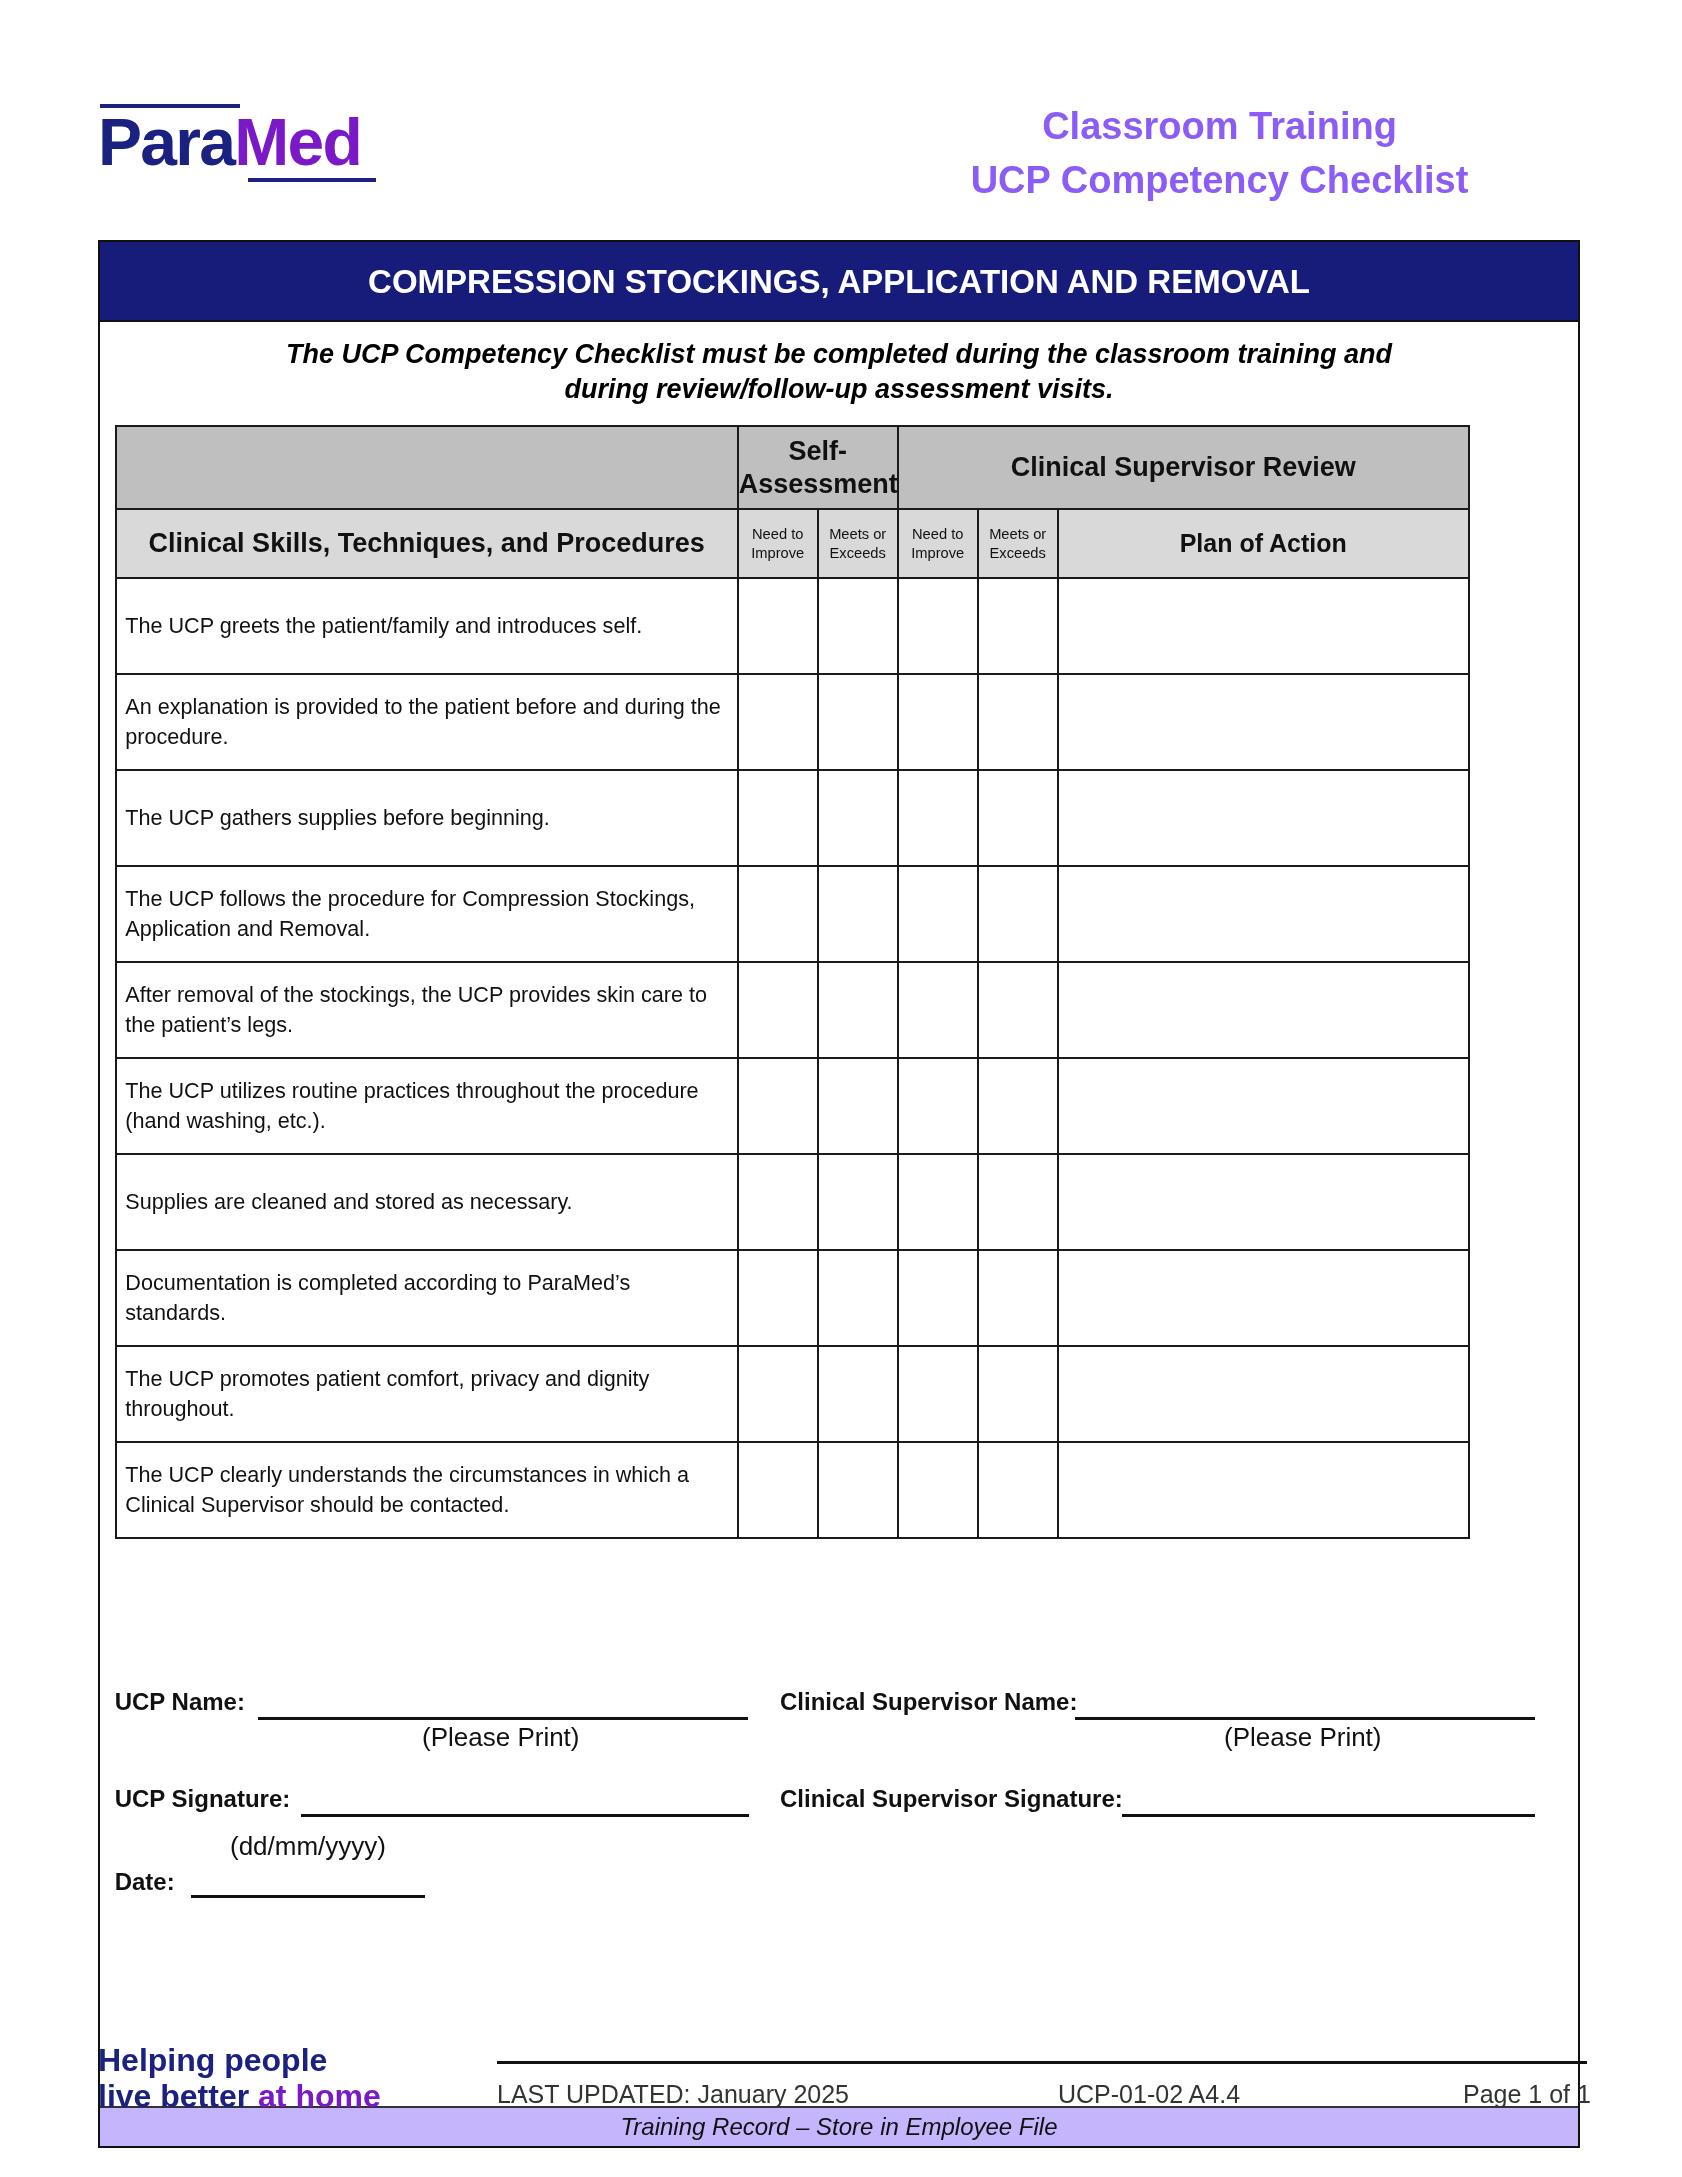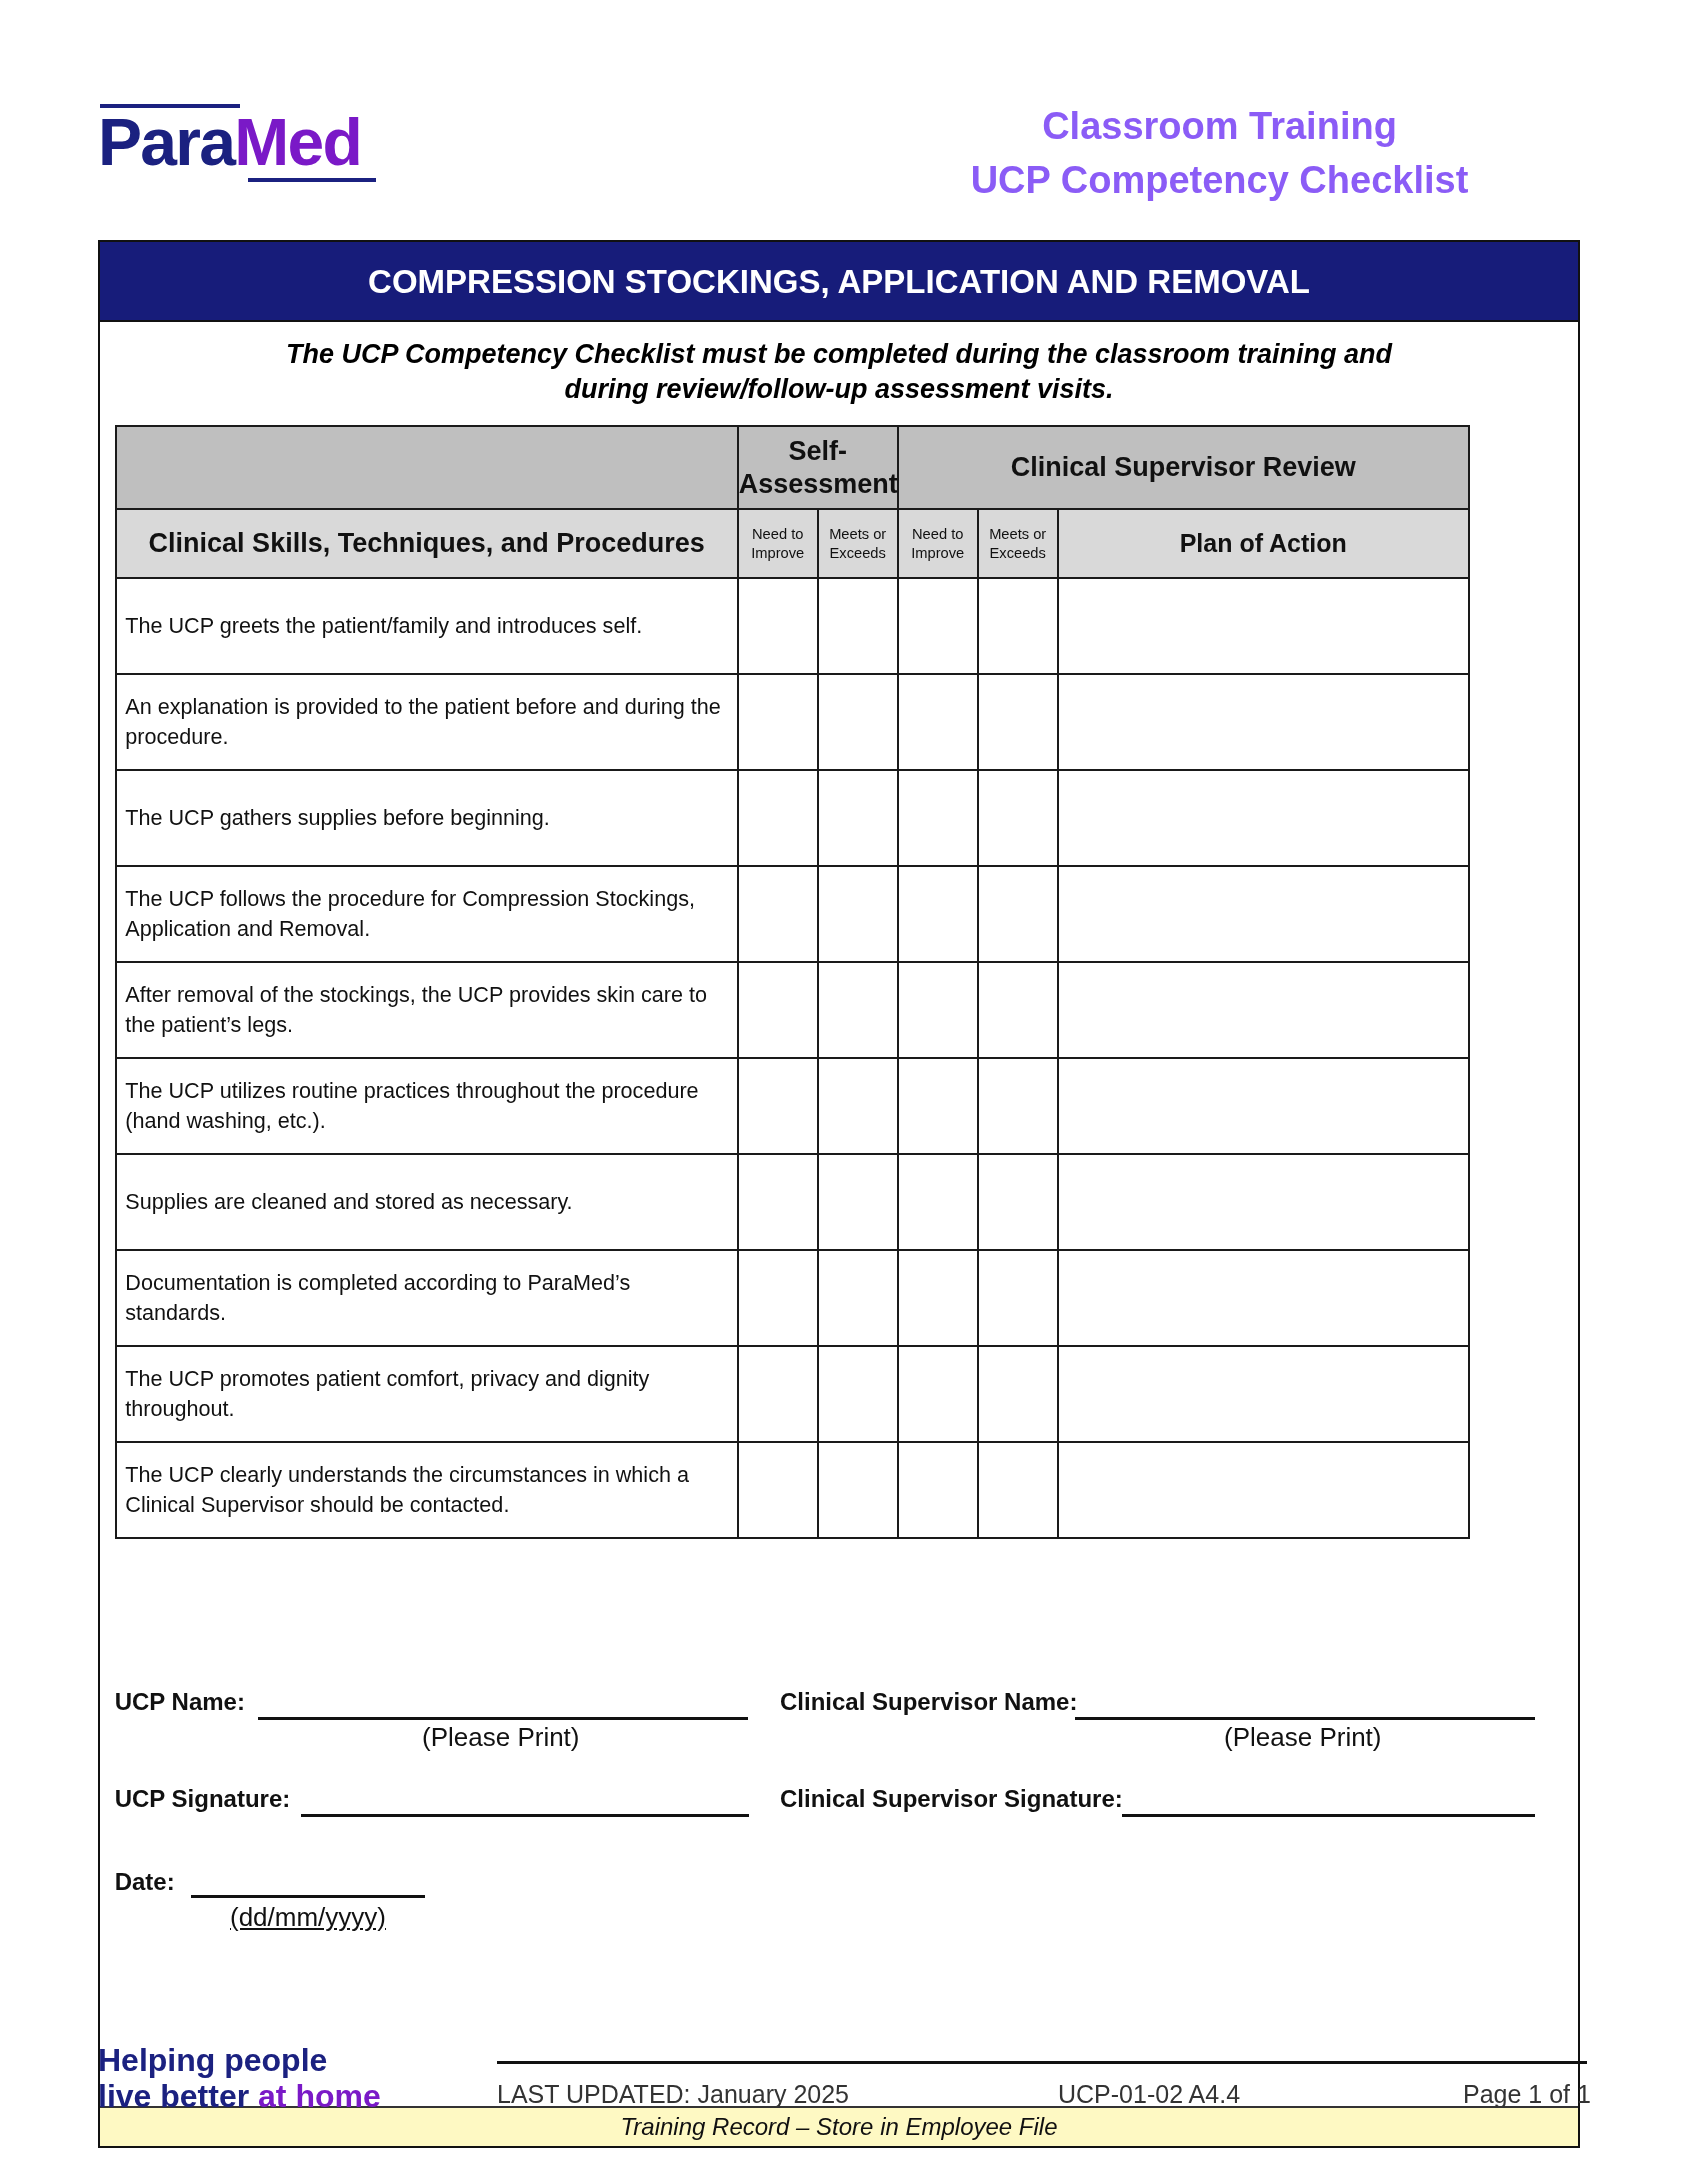--- a/index.html
+++ b/index.html
@@ -27,21 +27,21 @@
   .h2.small { font-size: 14.7px; font-weight: normal; line-height: 19px; }
   .h2.plan { font-size: 25px; font-weight: bold; }
   .row td { height: 96px; }
   .row td.skill { font-size: 21.6px; line-height: 30px; padding: 0 8.6px; vertical-align: middle; }
   .row td.cell { background: #fff; }
 
   .sig { position: absolute; font-size: 24px; font-weight: bold; white-space: nowrap; }
   .line { position: absolute; height: 2.6px; background: #111; }
   .hint { position: absolute; font-size: 26px; white-space: nowrap; }
 
-  .rec { position: absolute; left: 0; bottom: 0; width: 100%; height: 40px; background: #fef9c3; border-top: 2.6px solid #333; text-align: center; font-size: 24px; font-style: italic; line-height: 38px; color: #111; }
+  .rec { position: absolute; left: 0; bottom: 0; width: 100%; height: 40px; background: #c4b5fd; border-top: 2.6px solid #333; text-align: center; font-size: 24px; font-style: italic; line-height: 38px; color: #111; }
 
   .tag { position: absolute; left: 98px; top: 2042px; font-size: 32px; font-weight: bold; line-height: 36px; color: #1b2180; }
   .tag .at { color: #7a19c7; }
   .foot-rule { position: absolute; left: 497px; top: 2061px; width: 1090px; height: 2.6px; background: #111; }
   .foot { position: absolute; top: 2080px; font-size: 25px; color: #333; white-space: nowrap; }
 </style>
 </head>
 <body>
 
 <div class="logo">
@@ -172,21 +172,21 @@
 
   <div class="sig" style="left:14.7px; top:1446px;">UCP Name:</div>
   <div class="line" style="left:158px; top:1475px; width:490px;"></div>
   <div class="hint" style="left:322px; top:1480px;">(Please Print)</div>
 
   <div class="sig" style="left:14.7px; top:1543px;">UCP Signature:</div>
   <div class="line" style="left:201px; top:1572px; width:448px;"></div>
 
   <div class="sig" style="left:14.7px; top:1626px;">Date:</div>
   <div class="line" style="left:91px; top:1653px; width:234px;"></div>
-  <div class="hint" style="left:130px; top:1660px;text-decoration:underline;">(dd/mm/yyyy)</div>
+  <div class="hint" style="left:130px; top:1589px;">(dd/mm/yyyy)</div>
 
   <div class="sig" style="left:680px; top:1446px;">Clinical Supervisor Name:</div>
   <div class="line" style="left:975px; top:1475px; width:460px;"></div>
   <div class="hint" style="left:1124px; top:1480px;">(Please Print)</div>
 
   <div class="sig" style="left:680px; top:1543px;">Clinical Supervisor Signature:</div>
   <div class="line" style="left:1022px; top:1572px; width:413px;"></div>
 
   <div class="rec">Training Record – Store in Employee File</div>
 </div>

